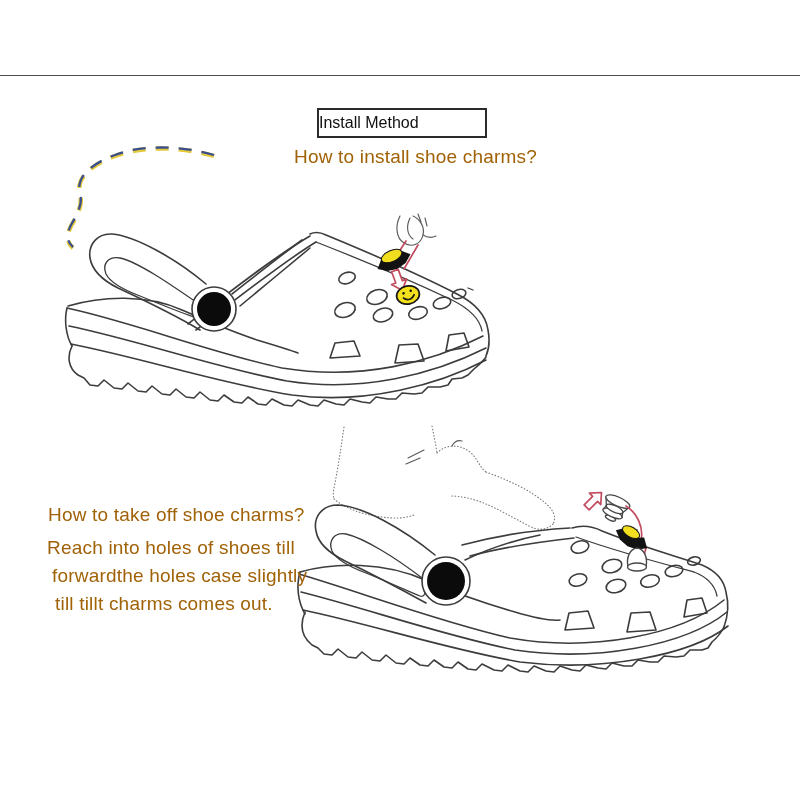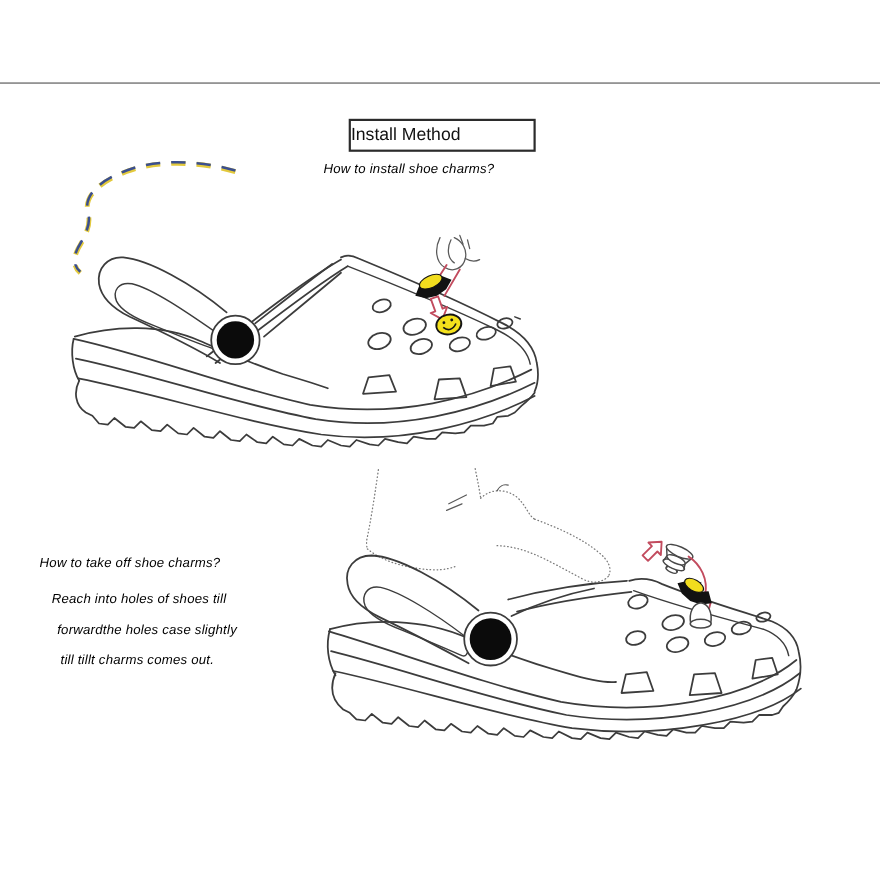--- a/index.html
+++ b/index.html
@@ -2,21 +2,21 @@
 <html><head>
 <meta charset="utf-8">
 <style>
   html,body{margin:0;padding:0;background:#fff;}
   .canvas{position:relative;width:800px;height:800px;background:#ffffff;overflow:hidden;
           font-family:"Liberation Sans",sans-serif;color:#222;}
   .rule{position:absolute;top:75px;left:0;width:800px;height:0;border-top:1.5px solid #4f4f4f;}
   .title-box{position:absolute;left:317px;top:62px;width:166px;height:26px;background:#fff;
              border:2px solid #2b2b2b;display:flex;align-items:center;justify-content:flex-start;
              font-size:16px;color:#111;margin-top:46px;}
-  .txt{position:absolute;font-size:12px;color:#000000;white-space:nowrap;letter-spacing:.2px;font-style:italic;}
+  .txt{position:absolute;font-size:19px;color:#a16207;white-space:nowrap;letter-spacing:.2px;}
   #art{position:absolute;left:0;top:0;}
   .shoe-line{fill:none;stroke:#3c3c3c;stroke-width:1.6;stroke-linecap:round;stroke-linejoin:round;}
   .shoe-thin{fill:none;stroke:#3c3c3c;stroke-width:1.3;stroke-linecap:round;stroke-linejoin:round;}
   .hand{fill:none;stroke:#7a7a7a;stroke-width:1.15;stroke-linecap:round;
         stroke-dasharray:.6 2.6;}
   .sketch{fill:none;stroke:#5a5a5a;stroke-width:1.15;stroke-linecap:round;}
   .redline{fill:none;stroke:#c24b5e;stroke-width:1.7;stroke-linecap:round;}
   .red-arrow{fill:#ffffff;stroke:#c24b5e;stroke-width:1.7;stroke-linejoin:round;}
   .charm-outline{fill:#ffffff;stroke:#474747;stroke-width:1.3;}
 </style>
@@ -205,18 +205,18 @@
     </g>
   </svg>
 
   <div class="rule"></div>
   <div class="title-box">
     <span>Install Method</span>
   </div>
 
   <div class="txt" style="left:294px;top:146px;">How to install shoe charms?</div>
 
-  <div class="txt" style="left:36px;top:504px;text-align:right;">How to take off shoe charms?</div>
+  <div class="txt" style="left:48px;top:504px;text-align:right;">How to take off shoe charms?</div>
   <div class="txt" style="left:47px;top:537px;">Reach into holes of shoes till</div>
   <div class="txt" style="left:52px;top:565px;">forwardthe holes case slightly</div>
   <div class="txt" style="left:55px;top:593px;">till tillt charms comes out.</div>
 
 </div>
 
 </body></html>

